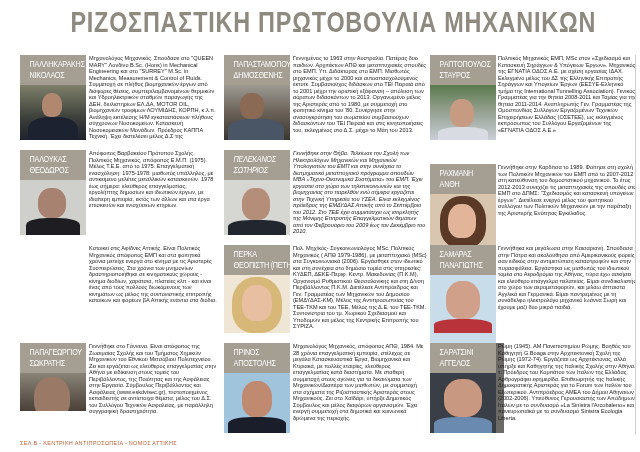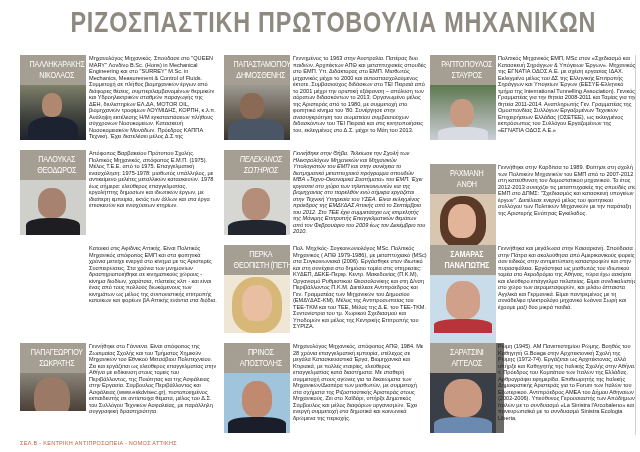--- a/index.html
+++ b/index.html
@@ -11,21 +11,21 @@
     transform:scaleX(0.78); transform-origin:center top; white-space:nowrap;
     line-height:36px;
   }
   .cell { position:absolute; }
   .photo {
     position:absolute; left:0; top:0; width:66px; overflow:hidden;
     background:#6c6a66;
   }
   .namebar {
     position:absolute; left:0; top:0; width:66px; height:30px;
-    background:#a59e92; color:#ffffff; text-align:center;
+    background:#a59e92; color:#ffffff; text-align:left;
     font-size:8.5px; line-height:11px; padding-top:4px; box-sizing:border-box;
     padding-right:2px; font-family:"Liberation Sans Narrow","Liberation Sans", sans-serif;
     letter-spacing:-0.3px; white-space:nowrap; overflow:hidden;
   }
   .namebar span { display:block; transform:scaleX(0.85); transform-origin:right; }
   .portrait { position:absolute; left:0; top:30px; width:66px; bottom:0; }
   .bio {
     position:absolute; top:0; color:#222; font-size:5.6px; line-height:6.5px;
     font-family:"Liberation Sans", sans-serif; text-align:left; overflow:hidden;
   }
@@ -138,21 +138,21 @@
       </div>
     <div class="portrait" style="background:#efe6d6;">
       <div class="head" style="left:8px;top:2px;width:50px;height:56px;background:#d8b878;"></div>
       <div class="head" style="left:18px;top:10px;width:30px;height:36px;background:#e8bfa0;"></div>
     </div>
   </div>
   <div class="bio" style="left:69px;width:134px;height:88px;">Πολ. Μηχ/κός- Συγκοινωνιολόγος MSc. Πολιτικός Μηχανικός ( ΑΠΘ 1979-1986), με μεταπτυχιακό (MSc) στα Συγκοινωνιακά (2006). Εργάσθηκε στον ιδιωτικό και στη συνέχεια στο δημόσιο τομέα στις υπηρεσίες: ΚΥΔΕΠ, ΔΕΚΕ-Περιφ. Κεντρ. Μακεδονίας (Π.Κ.Μ), Οργανισμό Ρυθμιστικού Θεσσαλονίκης και στη Δ/νση Περιβάλλοντος Π.Κ.Μ. Διετέλεσε Αντιπρόεδρος και Γεν. Γραμματέας των Μηχανικών του Δημοσίου (ΕΜΔΥΔΑΣ-ΚΜ), Μέλος της Αντιπροσωπείας του ΤΕΕ-ΤΚΜ και του ΤΕΕ, Μέλος της Δ.Ε. του ΤΕΕ-ΤΚΜ. Συντονίστρια του τμ. Χωρικού Σχεδιασμού και Υποδομών και μέλος της Κεντρικής Επιτροπής του ΣΥΡΙΖΑ.</div>
 </div>
 
 <div class="cell" style="left:430px;top:245px;width:206px;height:88px;">
-  <div class="photo" style="height:104px;font-weight:bold;">
+  <div class="photo" style="height:104px;">
     <div class="namebar">
         <span>ΣΑΜΑΡΑΣ</span>
         <span>ΠΑΝΑΓΙΩΤΗΣ</span>
       </div>
     <div class="portrait" style="background:#c8dcea;">
       <div class="head" style="left:16px;top:6px;width:34px;height:38px;background:#d0a08a;"></div>
       <div class="body-shape" style="left:4px;top:44px;width:58px;height:14px;background:#b8343a;"></div>
     </div>
   </div>
   <div class="bio" style="left:68px;width:140px;height:88px;">Γεννήθηκα και μεγάλωσα στην Καισαριανή. Σπούδασα στην Πάτρα και ακολούθησα από Αμερικανικούς φορείς σαν ειδικός στην αντιμετώπιση καταστροφών και στην πυρασφάλεια. Εργάστηκα ως μισθωτός του ιδιωτικού τομέα στο Αεροδρόμιο της Αθήνας, τώρα έχω ασκήσει και ελεύθερο επάγγελμα πελατείας. Είμαι συνδικαλιστής στο χώρο των αερομεταφορών, και μιλάω άπταιστα Αγγλικά και Γερμανικά. Είμαι παντρεμένος με τη συνάδελφο ηλεκτρολόγο μηχανικό Ιωάννα Σωρή και έχουμε μαζί δύο μικρά παιδιά.</div>

